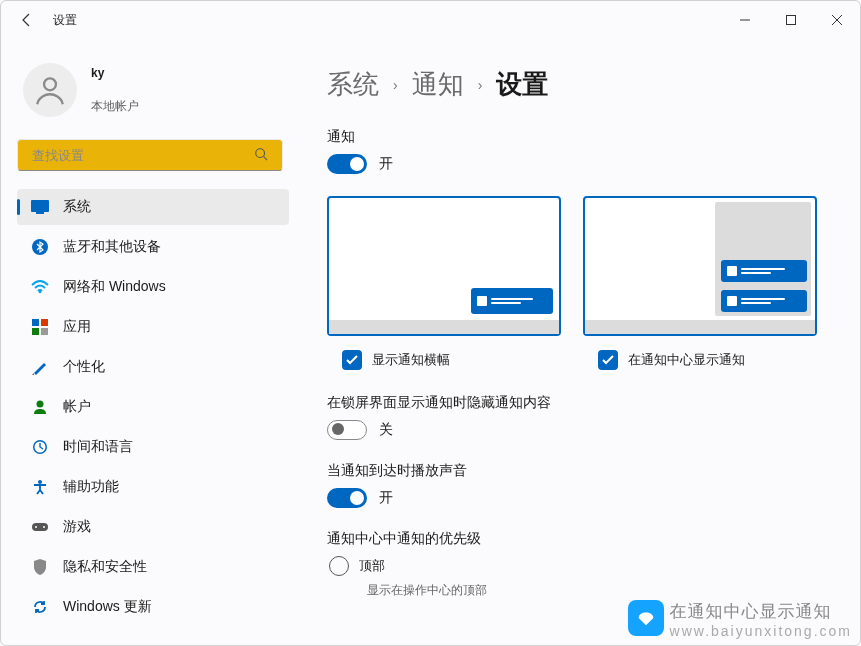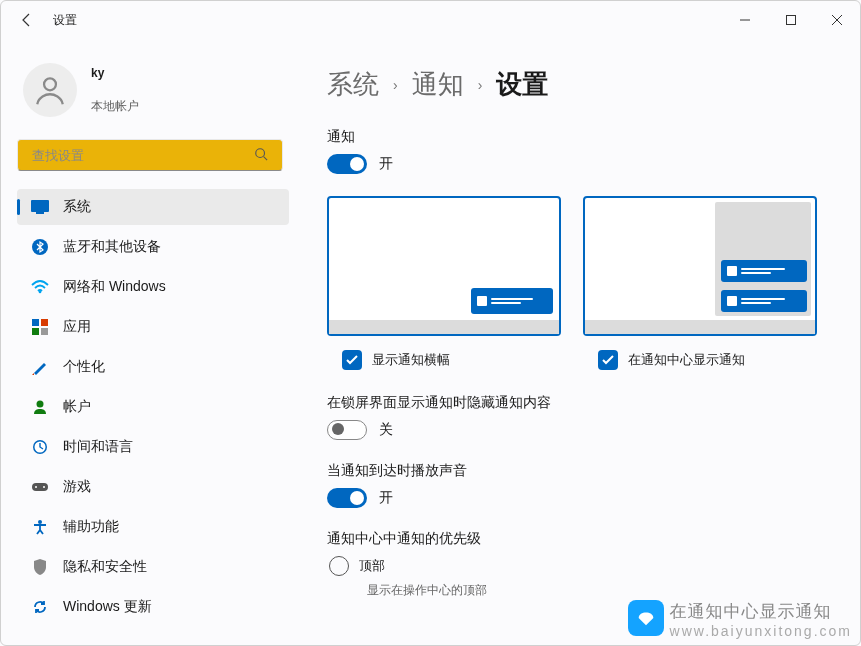--- a/index.html
+++ b/index.html
@@ -273,36 +273,36 @@
             <svg width="16" height="16" viewBox="0 0 16 16">
               <circle cx="8" cy="8" r="7" fill="#0067c0"></circle>
               <circle cx="8" cy="8" r="5.5" fill="#fff"></circle>
               <path d="M8 4v4l3 2" stroke="#0067c0" stroke-width="1.4" fill="none"></path>
             </svg>
           </span>
         <span class="nav-label">时间和语言</span>
       </div>
       <div class="nav-item">
         <span class="nav-icon">
+            <svg width="16" height="16" viewBox="0 0 16 16">
+              <circle cx="8" cy="3" r="2" fill="#0067c0"></circle>
+              <path d="M2 6h12M8 6v5M5 15l3-4 3 4" stroke="#0067c0" stroke-width="1.8" fill="none"></path>
+            </svg>
+          </span>
+        <span class="nav-label">辅助功能</span>
+      </div>
+      <div class="nav-item">
+        <span class="nav-icon">
             <svg width="18" height="14" viewBox="0 0 18 14">
               <rect x="1" y="3" width="16" height="8" rx="4" fill="#555"></rect>
               <circle cx="5" cy="7" r="1" fill="#fff"></circle>
               <circle cx="13" cy="7" r="1" fill="#fff"></circle>
             </svg>
           </span>
         <span class="nav-label">游戏</span>
-      </div>
-      <div class="nav-item">
-        <span class="nav-icon">
-            <svg width="16" height="16" viewBox="0 0 16 16">
-              <circle cx="8" cy="3" r="2" fill="#0067c0"></circle>
-              <path d="M2 6h12M8 6v5M5 15l3-4 3 4" stroke="#0067c0" stroke-width="1.8" fill="none"></path>
-            </svg>
-          </span>
-        <span class="nav-label">辅助功能</span>
       </div>
       <div class="nav-item">
         <span class="nav-icon">
             <svg width="14" height="16" viewBox="0 0 14 16">
               <path d="M7 0 L13 2 V8 C13 12 10 15 7 16 C4 15 1 12 1 8 V2 Z" fill="#888"></path>
             </svg>
           </span>
         <span class="nav-label">隐私和安全性</span>
       </div>
       <div class="nav-item">

